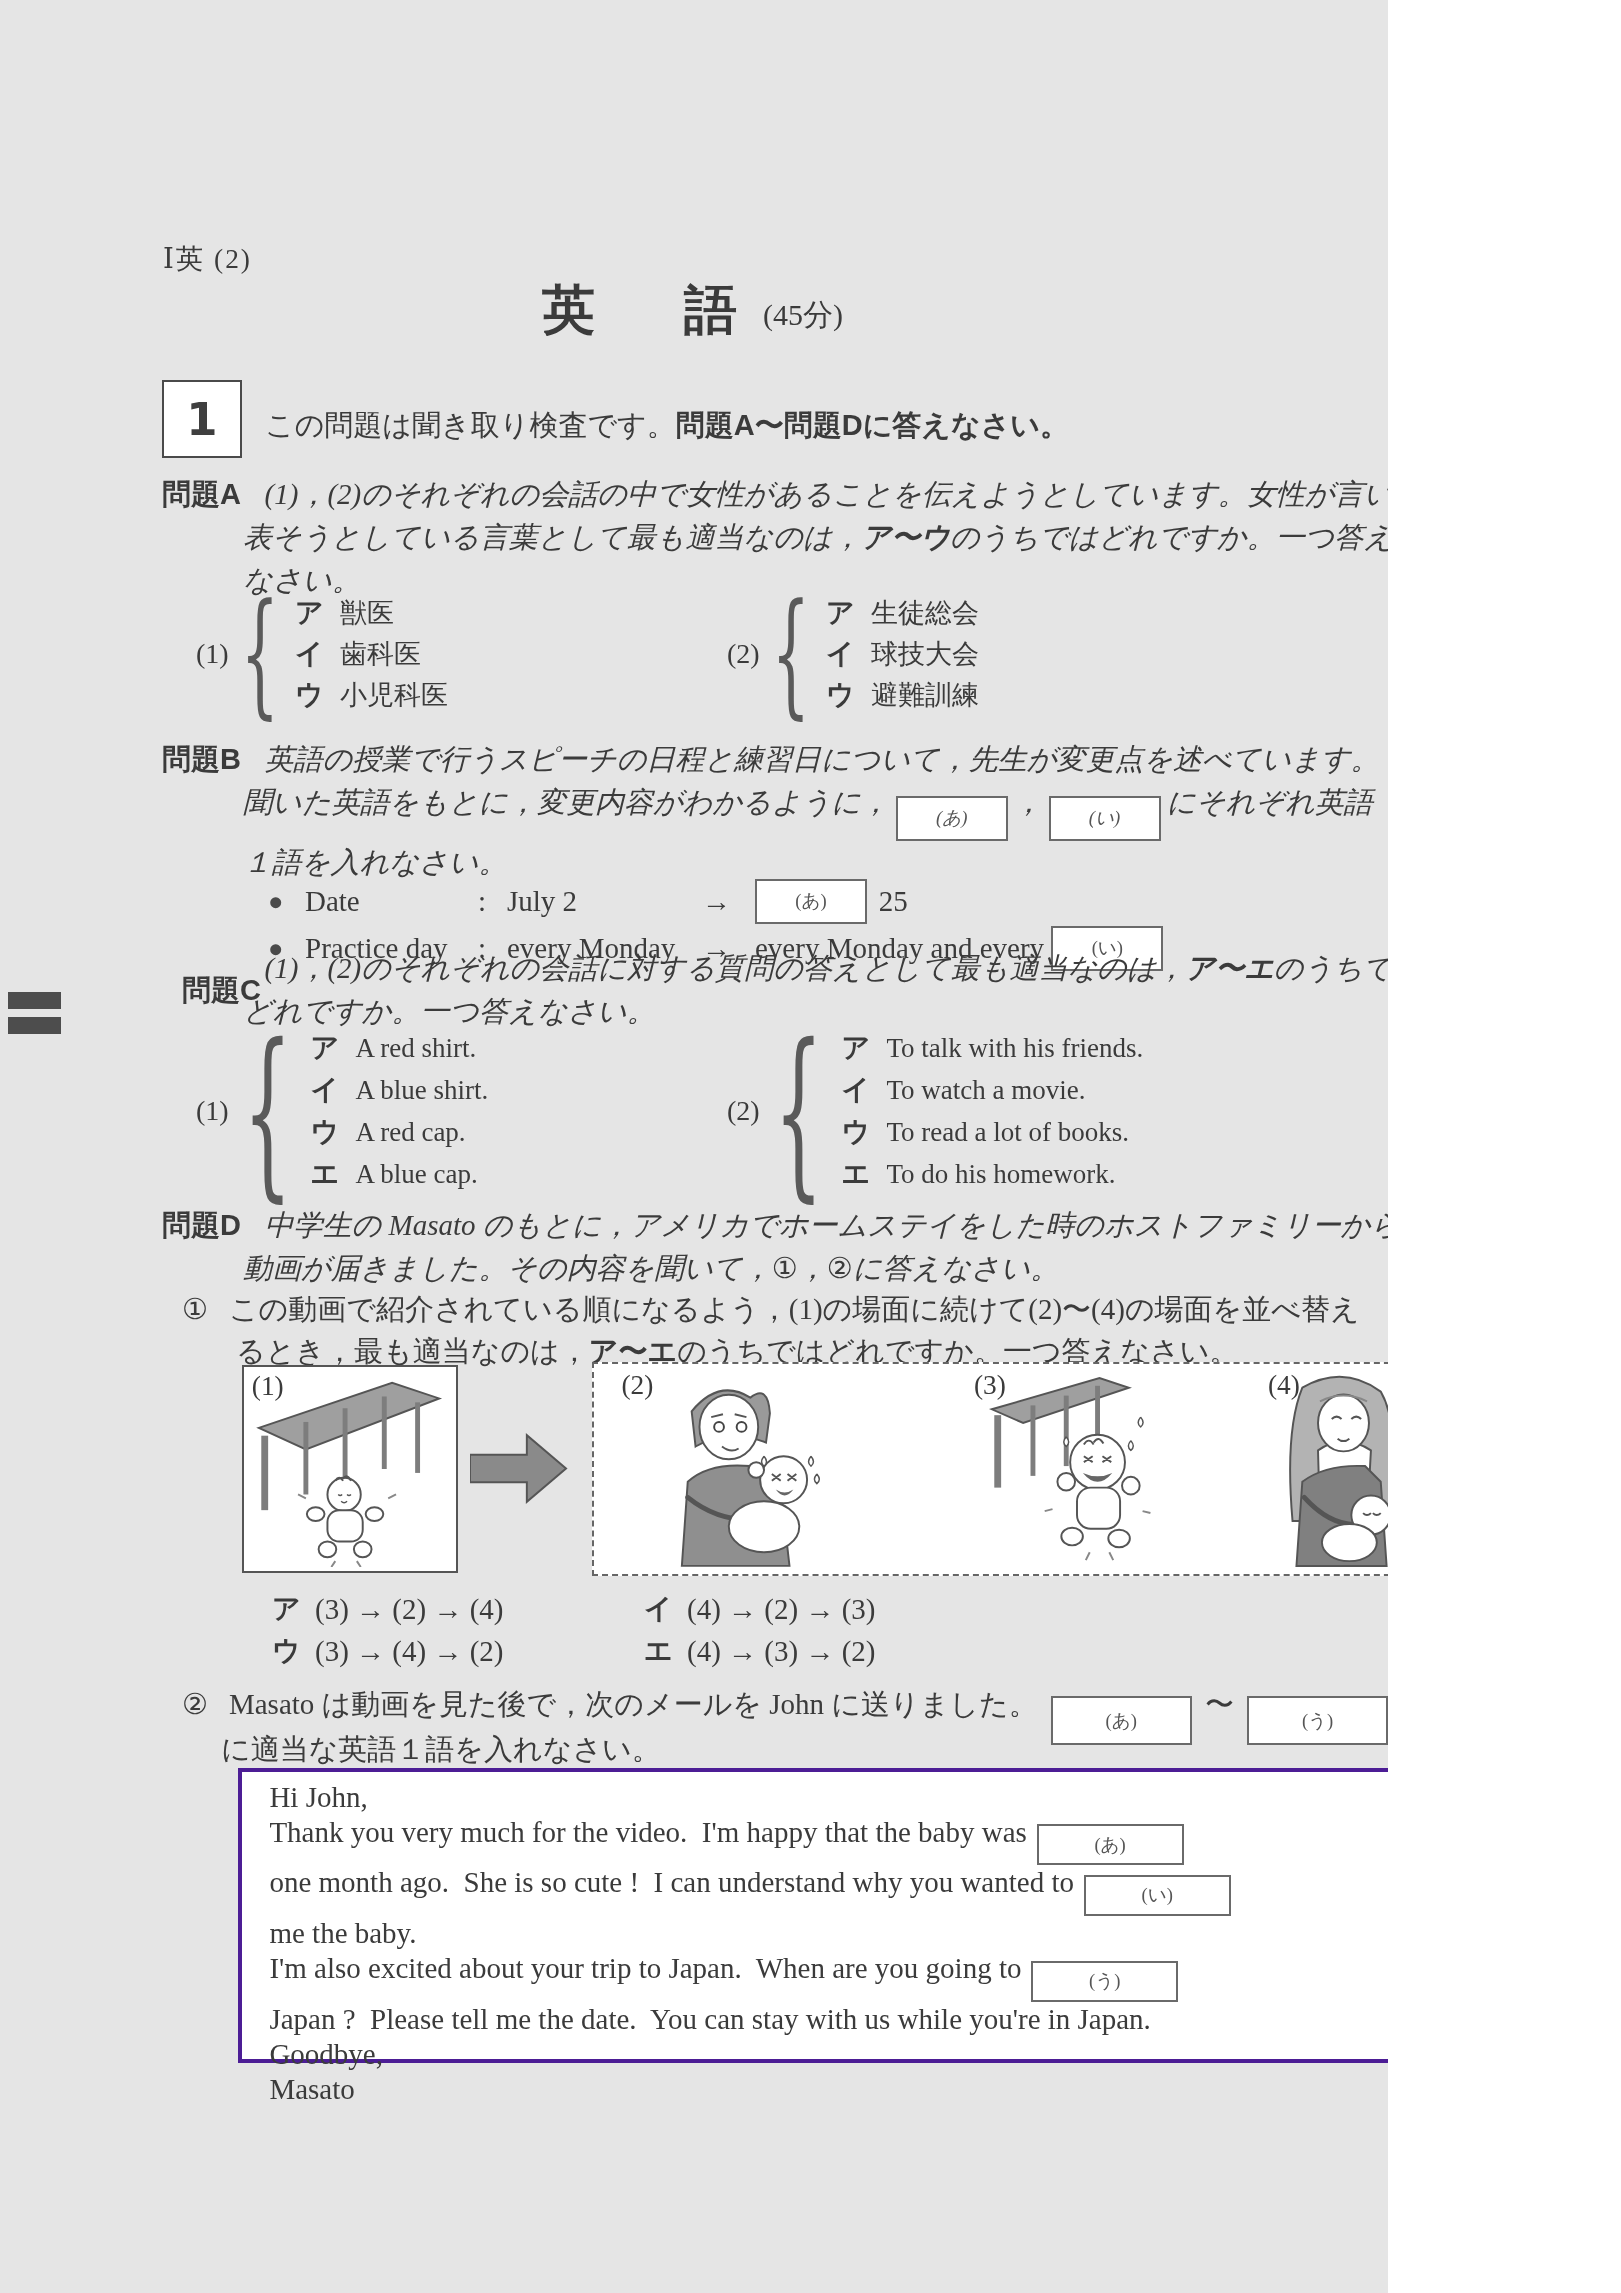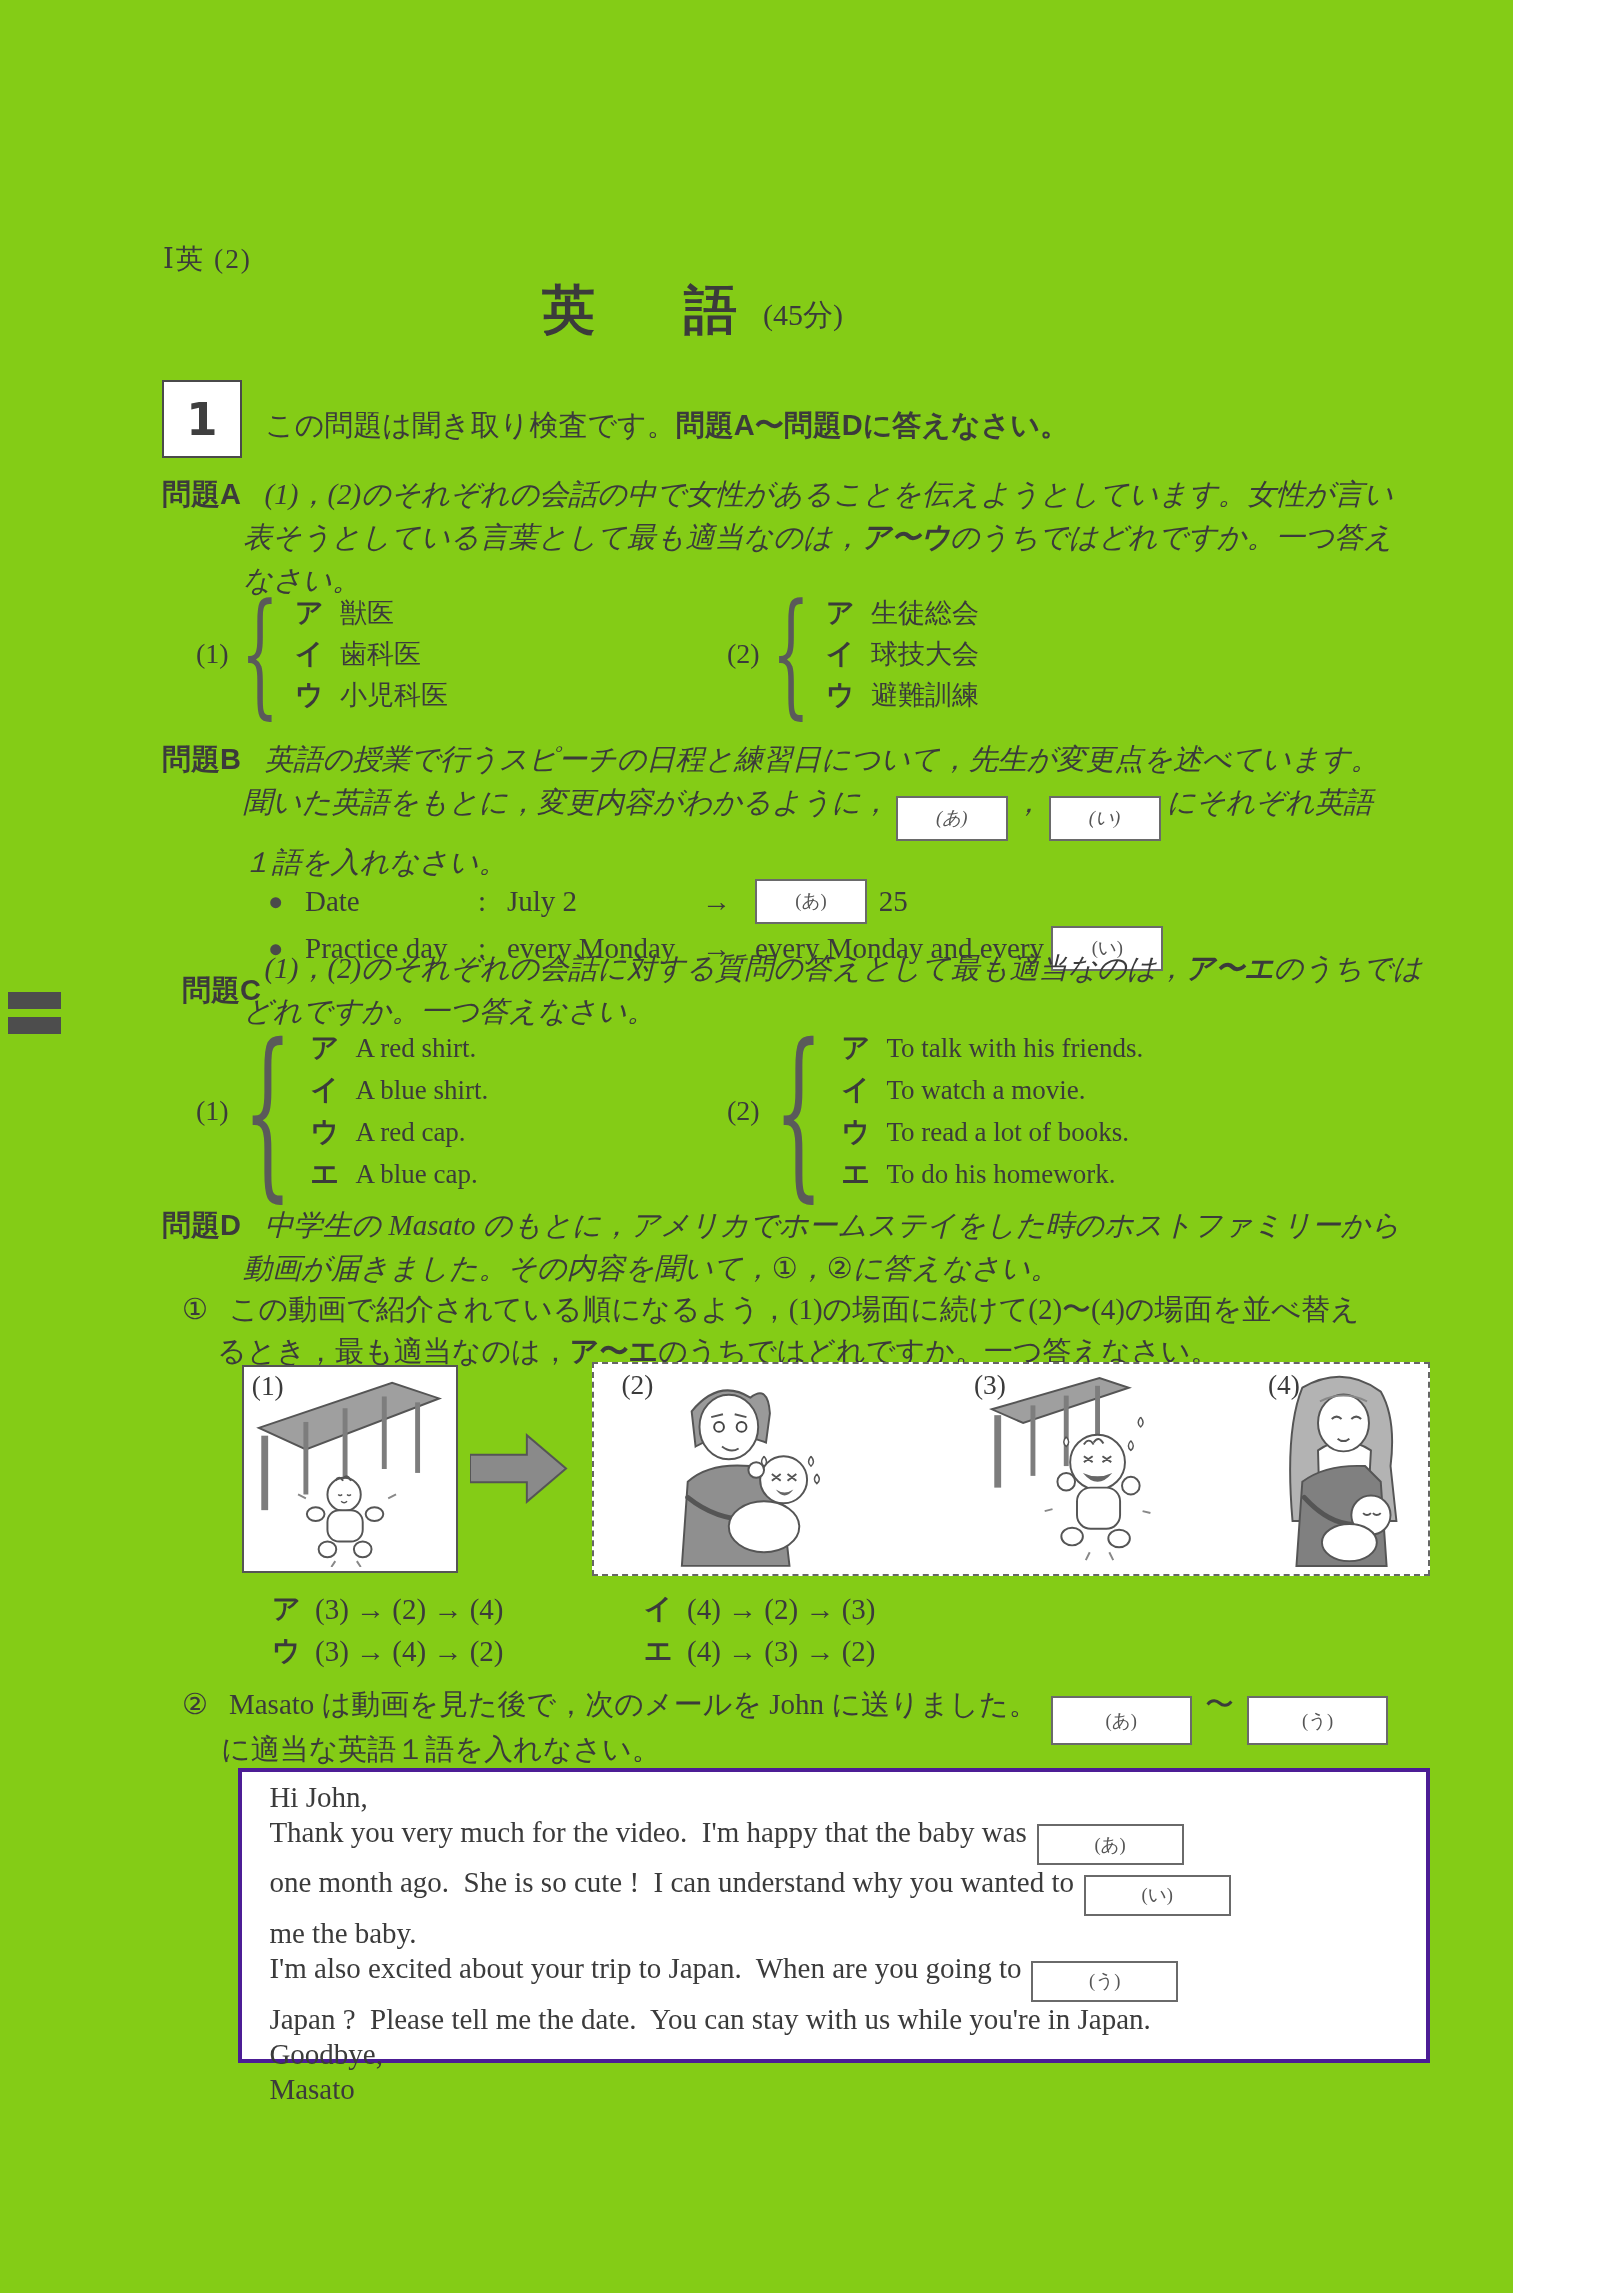--- a/index.html
+++ b/index.html
@@ -1,17 +1,17 @@
 <!DOCTYPE html>
 <html><head>
 <meta charset="utf-8">
 <style>
   html,body { margin:0; padding:0; background:#ffffff; }
   .page {
-    position:relative; width:1513px; height:2294px; background:#84cc16;
+    position:relative; width:1388px; height:2294px; background:#e5e5e5;
     font-family:"Liberation Serif","DejaVu Serif","DejaVu Sans",serif;
     color:#3b3b3b; overflow:hidden;
   }
   .abs { position:absolute; }
   .jp  { font-size:29px; line-height:43px; }
   .gothic { font-family:"Liberation Sans","DejaVu Sans",sans-serif; font-weight:700; }
   .serif  { font-family:"Liberation Serif","DejaVu Serif","DejaVu Sans",serif; }
 
   .header-label { font-size:27.4px; letter-spacing:2px; }
   .title-char { font-size:53px; font-weight:700; }
@@ -225,21 +225,21 @@
   <div class="abs jp gothic qlabel" style="left:162px; top:1204px;">問題D</div>
   <div class="abs jp qtext" style="left:243px; top:1204px;">
     <div class="ln ind">中学生の Masato のもとに，アメリカでホームステイをした時のホストファミリーから</div>
     <div class="ln">動画が届きました。その内容を聞いて，①，②に答えなさい。</div>
   </div>
 
   <div class="abs jp" style="left:182px; top:1288px; white-space:nowrap;">
     <span class="serif">①</span>
     <span style="margin-left:13.7px;">この動画で紹介されている順になるよう，(1)の場面に続けて(2)〜(4)の場面を並べ替え</span>
   </div>
-  <div class="abs jp" style="left:217px; top:1330px; white-space:nowrap;text-align:right;">
+  <div class="abs jp" style="left:236px; top:1330px; white-space:nowrap;text-align:right;">
     <span>るとき，最も適当なのは，</span><span class="b">ア〜エ</span><span>のうちではどれですか。一つ答えなさい。</span>
   </div>
 
   <div class="fig1-box">
     <span class="fig-label" style="left:7.8px; top:3.9px;">(1)</span>
     <svg width="208" height="196" viewBox="0 0 212 200" style="position:absolute; left:1px; top:3.9px;">
       <polygon points="14,58 150,12 198,28 62,80" fill="#9f9f9f" stroke="#555" stroke-width="2"></polygon>
       <line x1="20" y1="66" x2="20" y2="142" stroke="#7d7d7d" stroke-width="7"></line>
       <line x1="62" y1="52" x2="62" y2="126" stroke="#7d7d7d" stroke-width="5"></line>
       <line x1="102" y1="38" x2="102" y2="112" stroke="#7d7d7d" stroke-width="5"></line>

